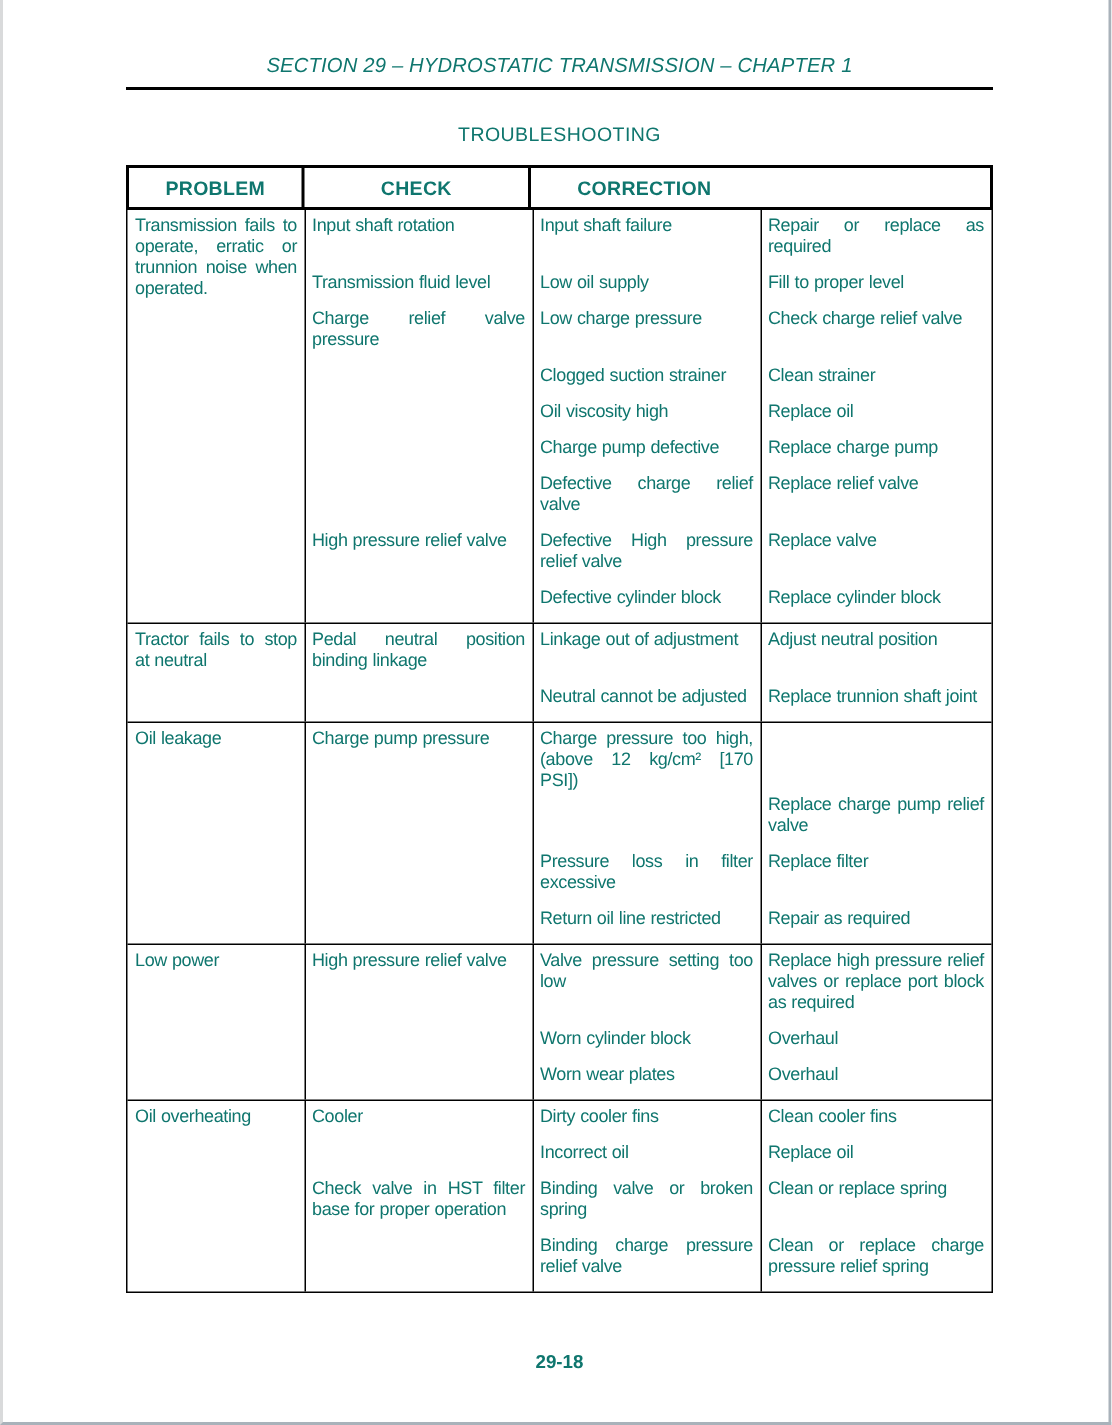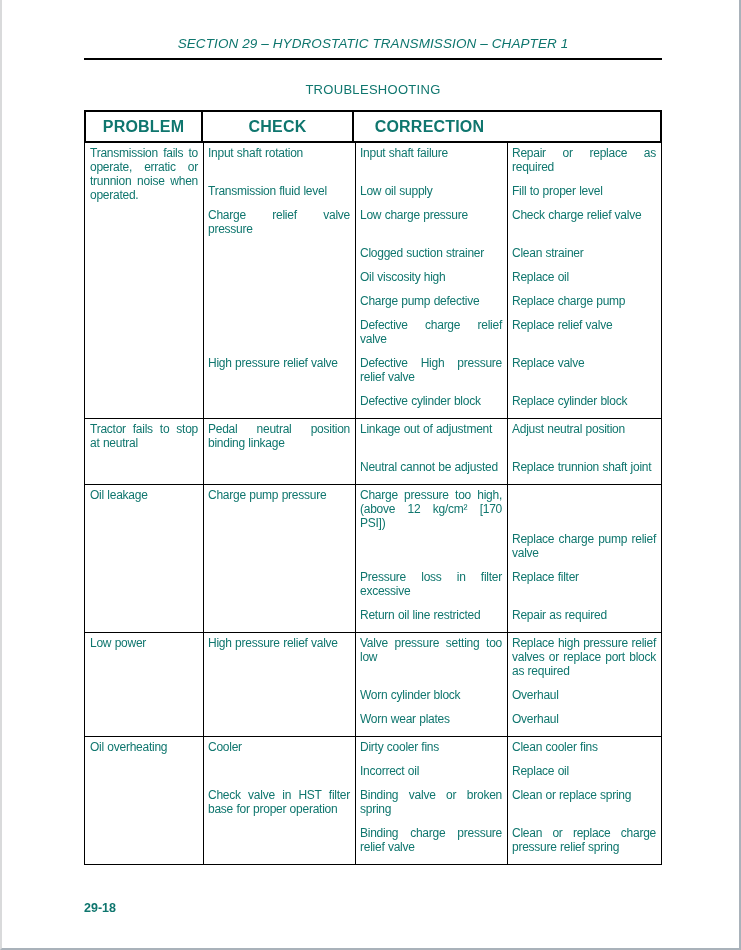--- a/index.html
+++ b/index.html
@@ -17,39 +17,39 @@
   }
   .doc-title{
     margin-top:22px;text-align:center;font-weight:normal;font-size:13px;letter-spacing:0.3px;
   }
   .ttable{margin-top:13px;}
   .thead{
     display:grid;grid-template-columns:117px 151px 151px 155px;
     border:2px solid #000;box-sizing:border-box;background:#fff;
   }
   .hcell{
-    padding:6px 2px 5px;text-align:center;font-weight:bold;font-size:16px;
+    padding:6px 2px 5px;text-align:center;font-weight:bold;font-size:13px;
     border-right:2px solid #000;box-sizing:border-box;letter-spacing:0.2px;
   }
   .hcell:last-child{border-right:none;}
   .tbody{border:1px solid #000;border-top:none;box-sizing:border-box;}
   .trow{
     position:relative;display:grid;grid-template-columns:118px 152px 152px 154px;
     row-gap:10px;padding:3px 0 10px;border-bottom:1px solid #000;
   }
   .trow:last-child{border-bottom:none;}
   .vline{position:absolute;top:0;bottom:0;width:1px;background:#000;}
   .cell{
     font-size:12px;line-height:14px;padding:0 5px;box-sizing:border-box;
     text-align:justify;letter-spacing:-0.25px;word-spacing:0.3px;
   }
   .problem{grid-column:1;}
   .page-number{
     position:absolute;top:901px;left:82px;width:578px;
-    text-align:left;font-weight:bold;font-size:12.5px;
+    text-align:center;font-weight:bold;font-size:12.5px;
   }
 </style>
 </head>
 <body>
 
 <div class="page">
   <div class="content">
 
     <div class="doc-header">
       <span>SECTION 29 – HYDROSTATIC TRANSMISSION – CHAPTER 1</span>

